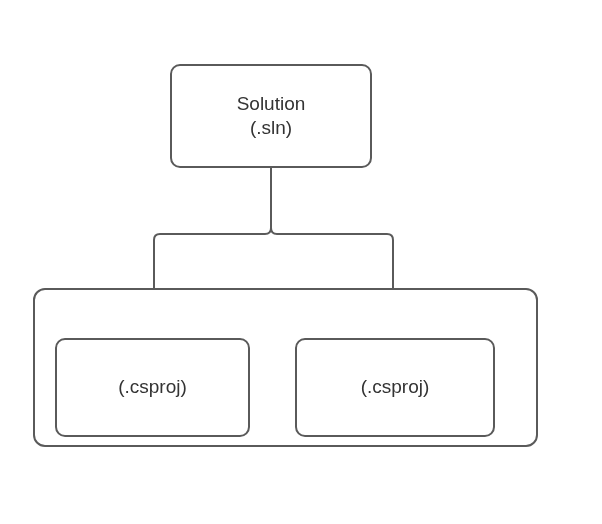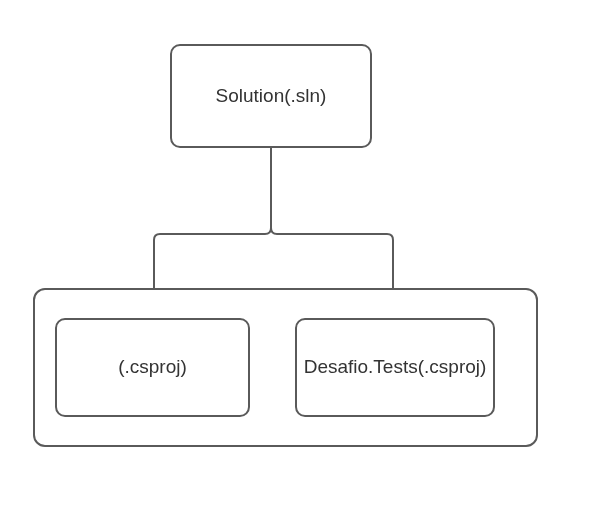--- a/index.html
+++ b/index.html
@@ -26,28 +26,29 @@
     height: 524px;
     pointer-events: none;
   }
   .node {
     position: absolute;
     box-sizing: border-box;
     background: #ffffff;
     border: 2px solid #5a5a5a;
     border-radius: 10px;
     display: flex;
-    flex-direction: row;
+    flex-direction: column;
     align-items: center;
     justify-content: center;
     color: #333333;
     font-size: 19px;
     line-height: 1.28;
     text-align: center;
     z-index: 2;
+    margin-top: 20px;
   }
   .node .line1,
   .node .line2 {
     display: block;
     white-space: nowrap;
   }
   #group-container {
     position: absolute;
     box-sizing: border-box;
     background: #ffffff;
@@ -108,17 +109,16 @@
   <div class="node" id="node-solution">
     <span class="line1">Solution</span>
     <span class="line2">(.sln)</span>
   </div>
 
   <div class="node" id="node-console">
     <span class="line2">(.csproj)</span>
   </div>
 
   <div class="node" id="node-tests">
-    <span class="line1">Desafio.Tests</span>
     <span class="line2">(.csproj)</span>
   </div>
 
 </div>
 
 </body></html>

